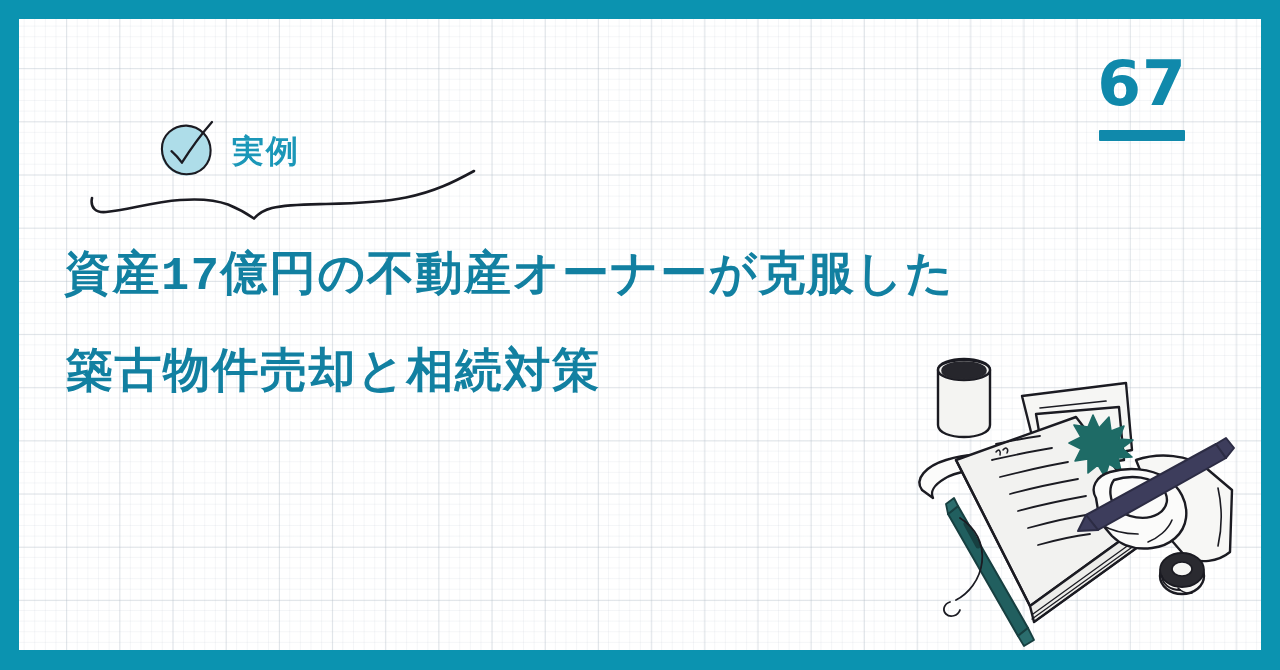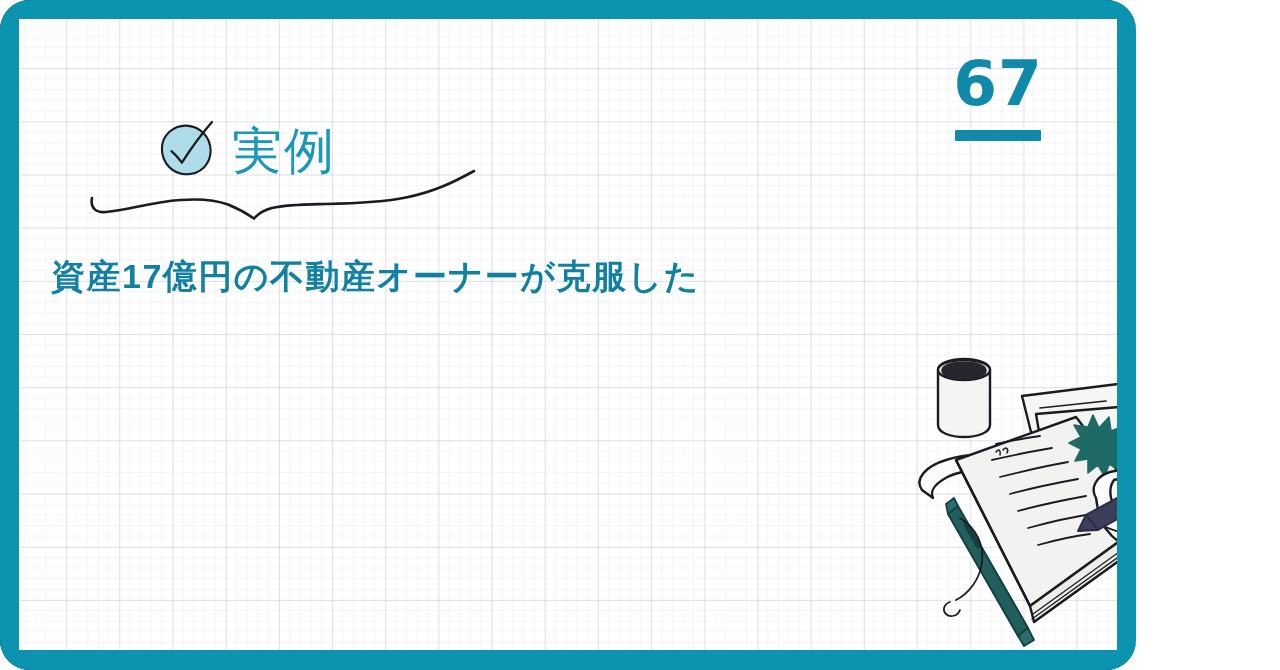--- a/index.html
+++ b/index.html
@@ -3,26 +3,25 @@
 <meta charset="utf-8">
 <style>
   html, body {
     margin: 0;
     padding: 0;
     background: #ffffff;
   }
 
   #canvas {
     position: relative;
-    width: 1136px;
+    width: 1280px;
     height: 670px;
     overflow: hidden;
     background: #000000;
     font-family: "Liberation Sans", "DejaVu Sans", sans-serif;
-    border-radius: 30px;
   }
 
   
   .frame-edge {
     position: absolute;
     background: #0b93b0;
     z-index: 30;
   }
   .frame-left   { left: 0;   top: 0;    width: 19px;  height: 670px; }
   .frame-right  { right: 0;  top: 0;    width: 19px;  height: 670px; }
@@ -89,49 +88,49 @@
   .check-badge {
     position: relative;
     width: 70px;
     height: 70px;
     flex: 0 0 auto;
   }
   .check-badge svg { display: block; width: 70px; height: 70px; overflow: visible; }
 
   .eyebrow-label {
     font-family: "DejaVu Sans", sans-serif;
-    font-size: 50px;
-    font-weight: 400;
+    font-size: 32px;
+    font-weight: 700;
     color: #1b97b8;
     line-height: 1;
     letter-spacing: 2px;
     white-space: nowrap;
   }
 
   
   .swoosh {
     position: absolute;
     left: 82px;
     top: 168px;
     width: 420px;
     height: 70px;
     z-index: 11;
   }
   .swoosh svg { display: block; width: 420px; height: 70px; overflow: visible; }
 
   
   .headline {
     position: absolute;
-    left: 51px;
+    left: 64px;
     top: 228px;
     z-index: 12;
-    font-family: Liberation Sans, sans-serif;
+    font-family: Liberation Mono, monospace;
     color: #1280a1;
     font-weight: 700;
-    font-size: 34px;
+    font-size: 47px;
     line-height: 97px;
     letter-spacing: 1.5px;
     white-space: nowrap;
   }
   .headline .ln { display: block; }
   .headline .ln2 { padding-left: 26px; }
   .headline .ln3 { padding-left: 2px; }
 
   
   .illus {
@@ -176,20 +175,21 @@
     <svg viewBox="0 0 420 70" xmlns="http://www.w3.org/2000/svg">
       <path d="M10 30 C8 40 14 45 24 44 C46 42 70 34 98 32 C118 30.5 134 32 146 36.5
                C156 40.5 164 45 172 50.5
                M172 50.5 C176 46 182 42 190 40 C205 36.5 222 36.5 244 36 C276 35.3 302 34 324 29.5
                C352 24 372 14 392 3" fill="none" stroke="#1b1b22" stroke-width="2.6" stroke-linecap="round" stroke-linejoin="round"></path>
     </svg>
   </div>
 
   <div class="headline">
     <span class="ln ln1">資産17億円の不動産オーナーが克服した</span>
+    <span class="ln ln3">築古物件売却と相続対策</span>
   </div>
 
   <div class="illus">
     <svg viewBox="0 0 336 306" xmlns="http://www.w3.org/2000/svg">
       <g fill="none" stroke="#1b1b22" stroke-width="2.4" stroke-linecap="round" stroke-linejoin="round">
 
         <g>
           <path d="M38 32 C38 25 51 21 64 21 C77 21 90 25 90 32 L90 87 C90 95 77 99 64 99 C51 99 38 95 38 87 Z" fill="#f4f4f2"></path>
           <ellipse cx="64" cy="32" rx="26" ry="10" fill="#f4f4f2"></ellipse>
           <path d="M42 32.5 C42 27 52.5 24 64 24 C75.5 24 86 27 86 32.5 C86 38 75.5 41 64 41

